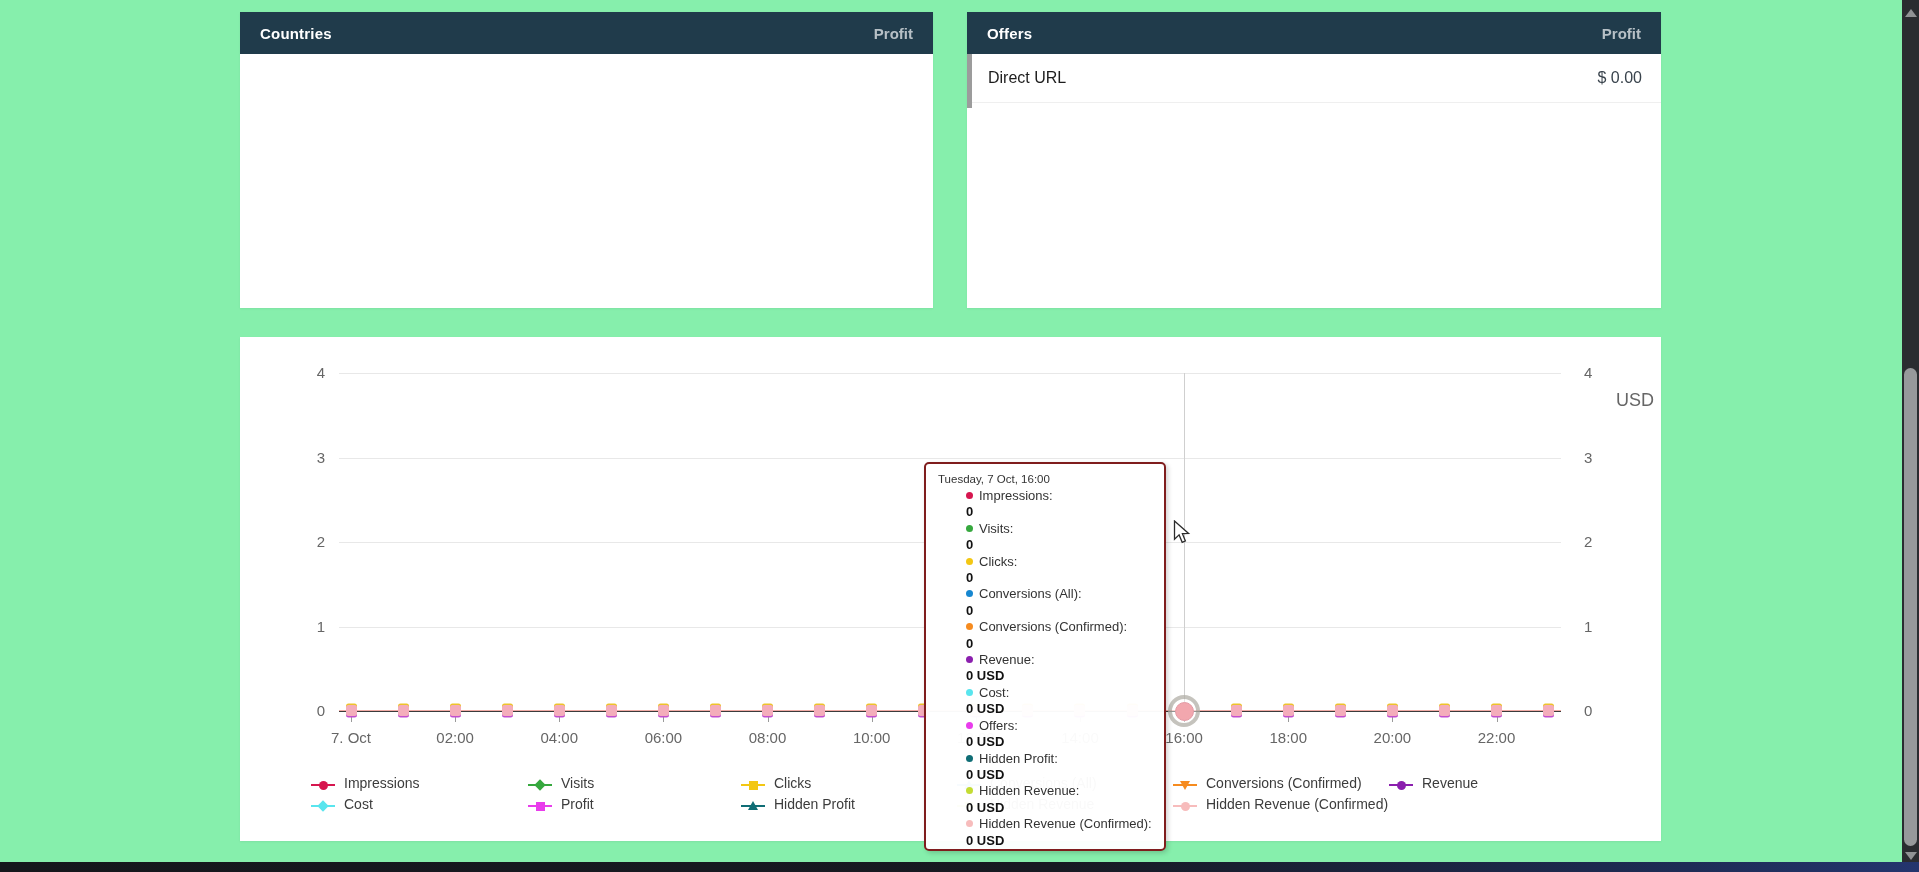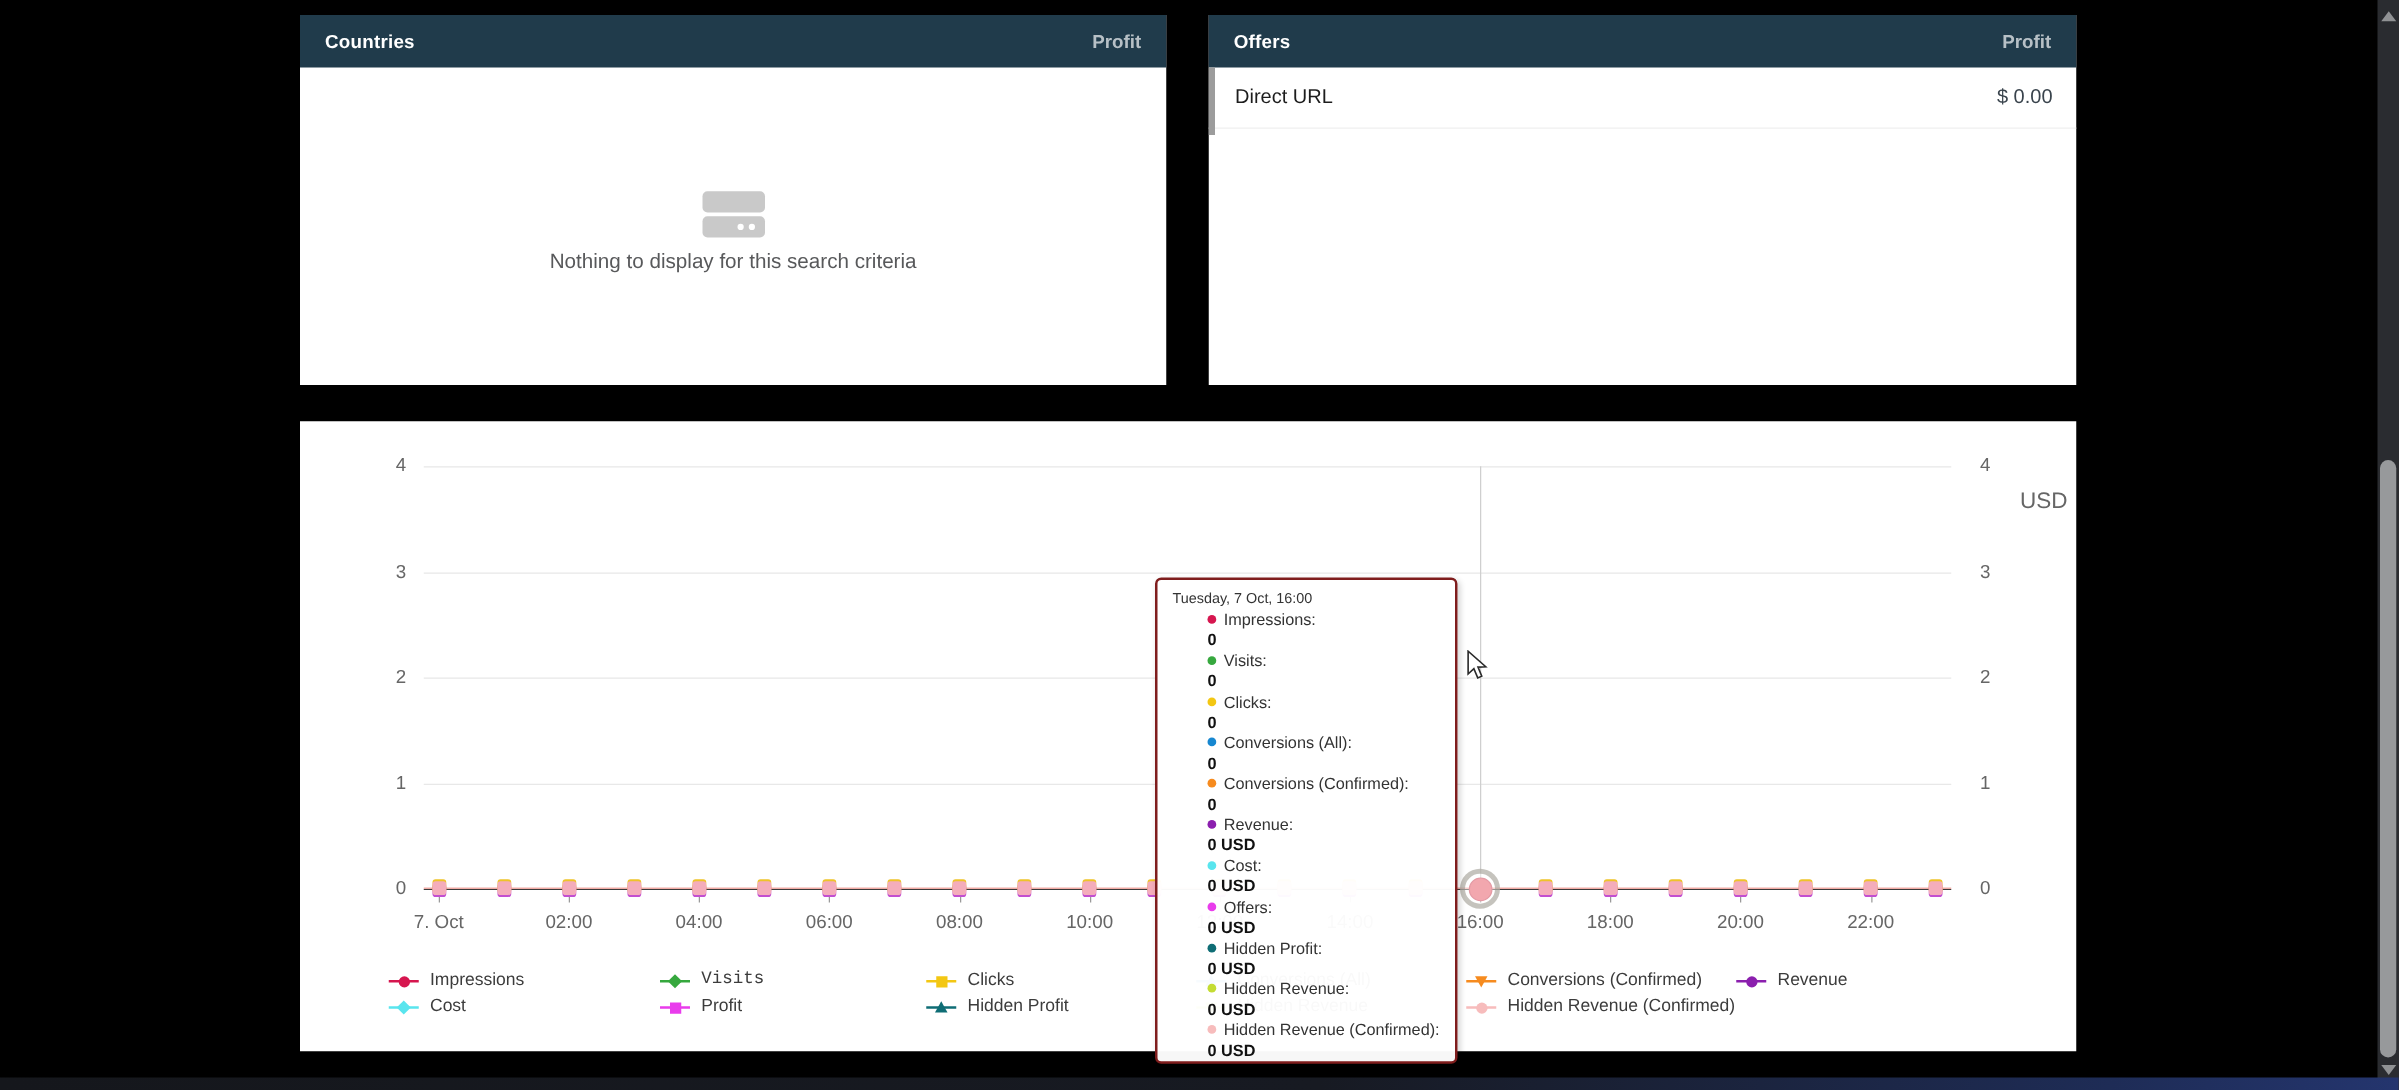--- a/index.html
+++ b/index.html
@@ -1,18 +1,18 @@
 <!DOCTYPE html>
 <html><head>
 <meta charset="utf-8">
 <style>
   * { margin:0; padding:0; box-sizing:border-box; }
   html,body { width:1919px; height:872px; }
   body { font-family:"Liberation Sans", sans-serif; background:#f5f5f6; overflow:hidden; }
-  .page { position:relative; width:1919px; height:872px; background:#000000; overflow:hidden; }
+  .page { position:relative; width:1919px; height:872px; background:#86efac; overflow:hidden; }
 
   
   .panel { position:absolute; background:#fff; box-shadow:0 1px 2px rgba(0,0,0,0.06); }
   .panel-head { height:42px; background:#203b4b; display:flex; align-items:center; justify-content:space-between; padding:0 20px; }
   .panel-title { color:#ffffff; font-size:15px; font-weight:bold; letter-spacing:.2px; }
   .panel-metric { color:#b7c0c6; font-size:15px; font-weight:bold; }
 
   .countries-panel { left:240px; top:12px; width:693px; height:296px; }
   .offers-panel   { left:967px; top:12px; width:694px; height:296px; }
 
@@ -90,27 +90,20 @@
 </head>
 <body>
 
 <div class="page">
 
   <section class="panel countries-panel">
     <header class="panel-head">
       <span class="panel-title">Countries</span>
       <span class="panel-metric">Profit</span>
     </header>
-    <div class="empty-body">
-      <div class="db-icon">
-        <div class="slab"></div>
-        <div class="slab dots"></div>
-      </div>
-      <div class="empty-text">Nothing to display for this search criteria</div>
-    </div>
   </section>
 
   <section class="panel offers-panel">
     <header class="panel-head">
       <span class="panel-title">Offers</span>
       <span class="panel-metric">Profit</span>
     </header>
     <div class="offer-accent"></div>
     <div class="offer-row">
       <span class="offer-name">Direct URL</span>
@@ -188,21 +181,21 @@
         <div class="pt" style="left: 1303.11px;"></div>
       </div>
     <div id="chart-legend">
         <div class="legend-item" style="left: 71px; top: 434px;">
           <div class="lg-mark">
             <div class="lg-line" style="background: rgb(214, 22, 79);"></div>
             <div class="lg-shape circle" style="background: rgb(214, 22, 79);"></div>
           </div>
           <div class="lg-text">Impressions</div>
         </div>
-        <div class="legend-item" style="left: 288px; top: 434px; font-family: Liberation Mono, monospace;">
+        <div class="legend-item" style="left: 288px; top: 434px;">
           <div class="lg-mark">
             <div class="lg-line" style="background: rgb(54, 168, 62);"></div>
             <div class="lg-shape diamond" style="background: rgb(54, 168, 62);"></div>
           </div>
           <div class="lg-text">Visits</div>
         </div>
         <div class="legend-item" style="left: 501px; top: 434px;">
           <div class="lg-mark">
             <div class="lg-line" style="background: rgb(243, 199, 19);"></div>
             <div class="lg-shape square" style="background: rgb(243, 199, 19);"></div>

